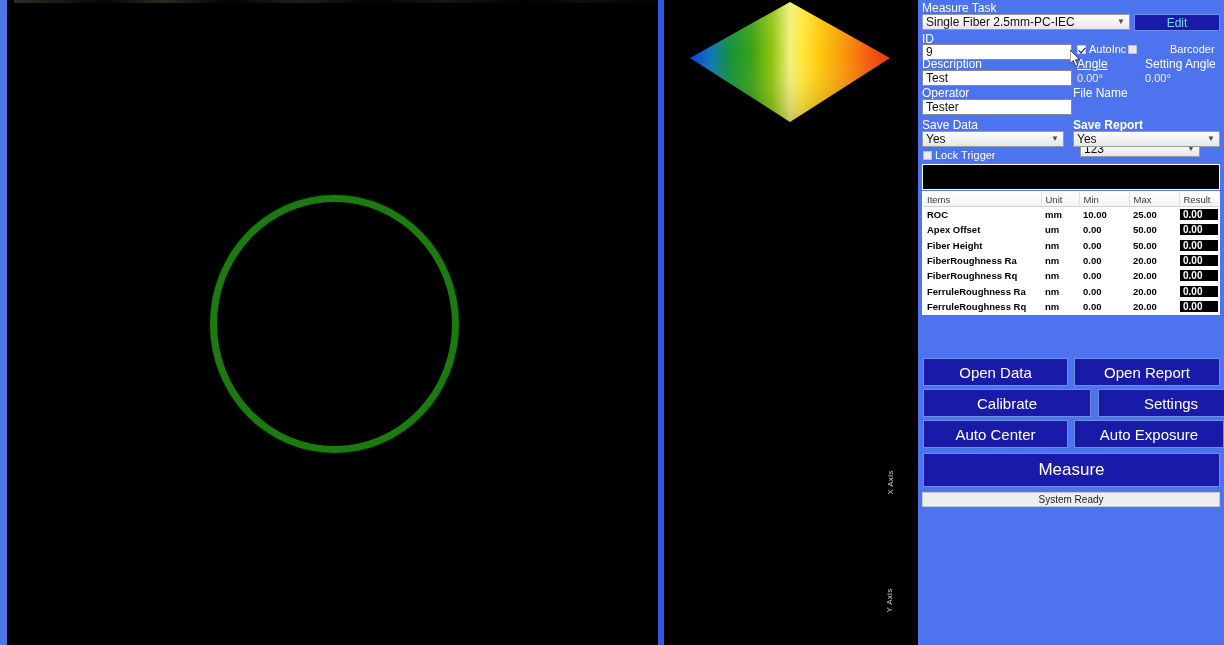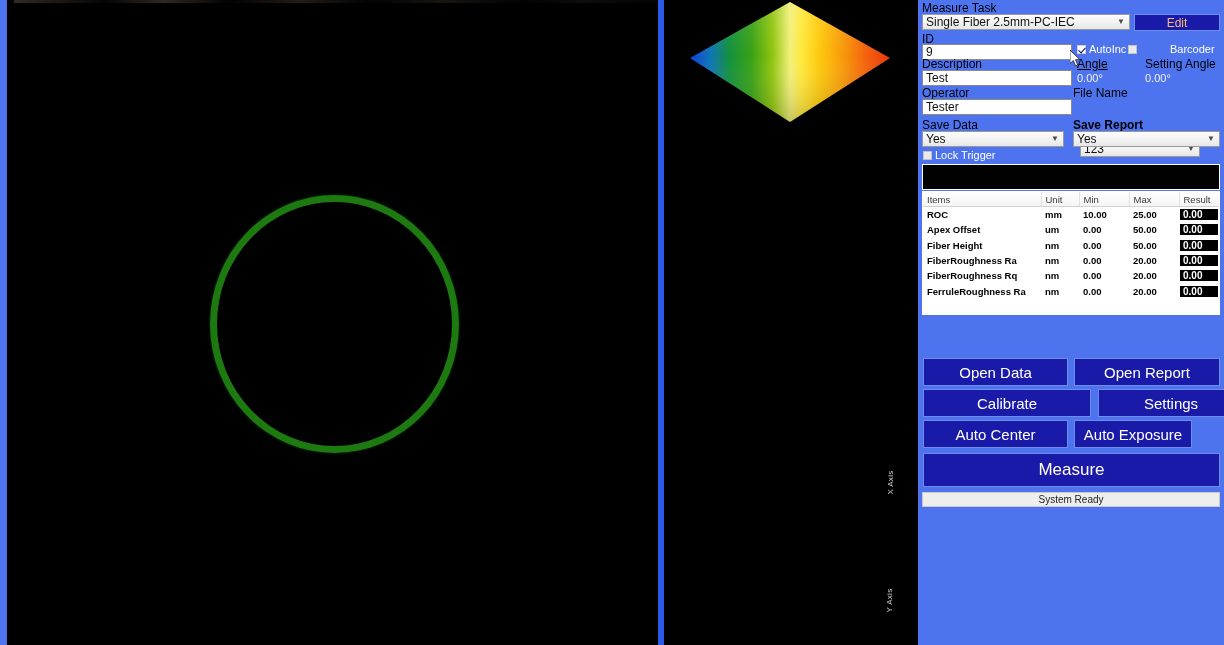--- a/index.html
+++ b/index.html
@@ -87,21 +87,21 @@
     position: absolute;
     left: 918px; top: 0;
     width: 306px; height: 645px;
     background: #4d74ee;
     box-sizing: border-box;
     color: #ffffff;
   }
   .fieldlabel {
     position: absolute;
     font-size: 12px;
-    color: #000000;
+    color: #ffffff;
     white-space: nowrap;
   }
   .txtbox {
     position: absolute;
     background: #ffffff;
     border: 1px solid #8a8a8a;
     box-sizing: border-box;
     font-size: 12px;
     color: #111111;
     padding: 0 3px;
@@ -138,21 +138,21 @@
     position: absolute;
     font-size: 11px;
     color: #f0f0f0;
     white-space: nowrap;
   }
   .edit-btn {
     position: absolute;
     background: #1a1aa8;
     border: 1px solid #6f8de8;
     box-sizing: border-box;
-    color: #fdba74;
+    color: #7dd3fc;
     font-size: 12px;
     display: flex;
     align-items: center;
     justify-content: center;
     cursor: pointer;
   }
   .chk {
     position: absolute;
     display: flex;
     align-items: center;
@@ -449,30 +449,39 @@
             </tr>
             <tr>
               <td>FerruleRoughness Ra</td>
               <td>nm</td>
               <td>0.00</td>
               <td>20.00</td>
               <td class="resultcell">
                 <div class="resultbox">0.00</div>
               </td>
             </tr>
+            <tr>
+              <td>FerruleRoughness Rq</td>
+              <td>nm</td>
+              <td>0.00</td>
+              <td>20.00</td>
+              <td class="resultcell">
+                <div class="resultbox">0.00</div>
+              </td>
+            </tr>
           </tbody>
       </table>
     </div>
 
     <div class="cmdbtn" style="left:5px;  top:358px; width:145px; height:28px;">Open Data</div>
     <div class="cmdbtn" style="left:156px;top:358px; width:146px; height:28px;">Open Report</div>
     <div class="cmdbtn" style="left:5px;  top:389px; width:168px; height:28px;">Calibrate</div>
     <div class="cmdbtn" style="left:156px;top:389px; width:146px; height:28px;margin-left:24px;">Settings</div>
     <div class="cmdbtn" style="left:5px;  top:420px; width:145px; height:28px;">Auto Center</div>
-    <div class="cmdbtn" style="left:156px;top:420px; width:118px; height:28px;">Auto Exposure</div>
+    <div class="cmdbtn" style="left:156px;top:420px; width:150px; height:28px;">Auto Exposure</div>
     <div class="cmdbtn" style="left:5px;  top:453px; width:297px; height:34px; font-size:17px;">Measure</div>
 
     <div class="statusbar">System Ready</div>
   </div>
 
   <svg class="cursor" viewBox="0 0 12 18">
     <polygon points="0,0 0,13.5 3.3,10.6 5.6,16 7.8,15 5.5,9.8 9.8,9.6" fill="#ffffff" stroke="#202020" stroke-width="0.8"></polygon>
   </svg>
 
 </div>

